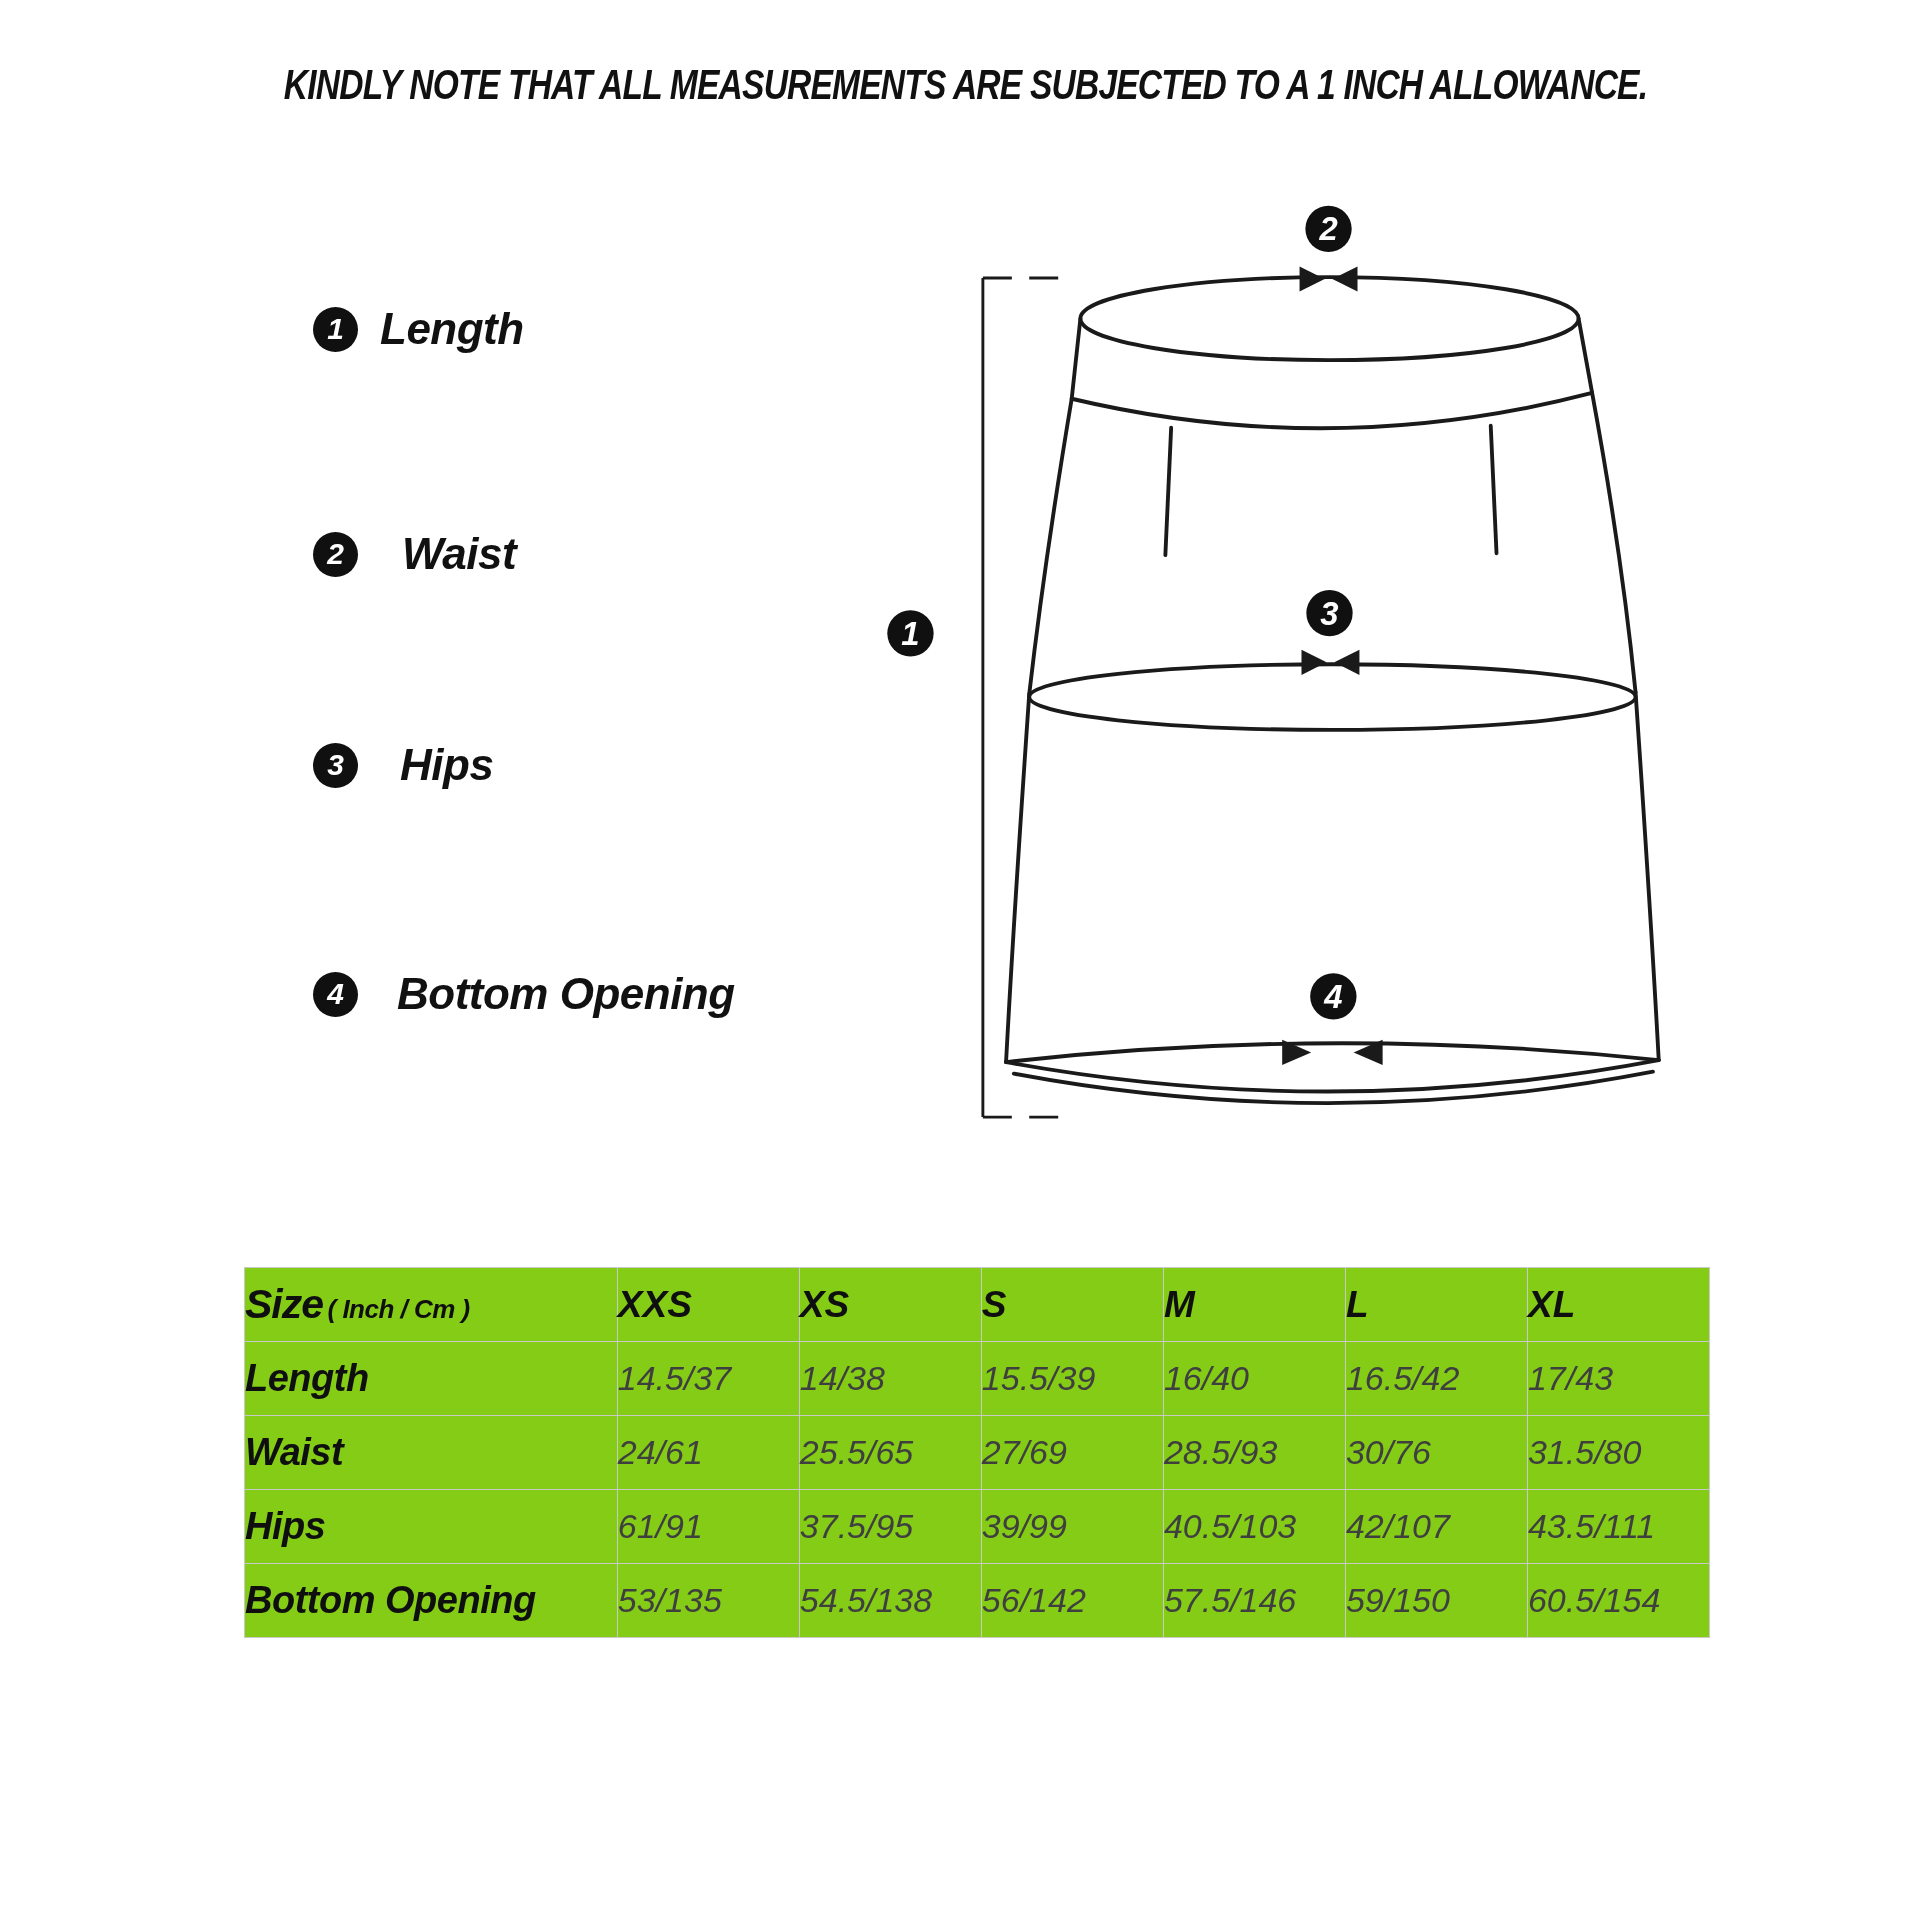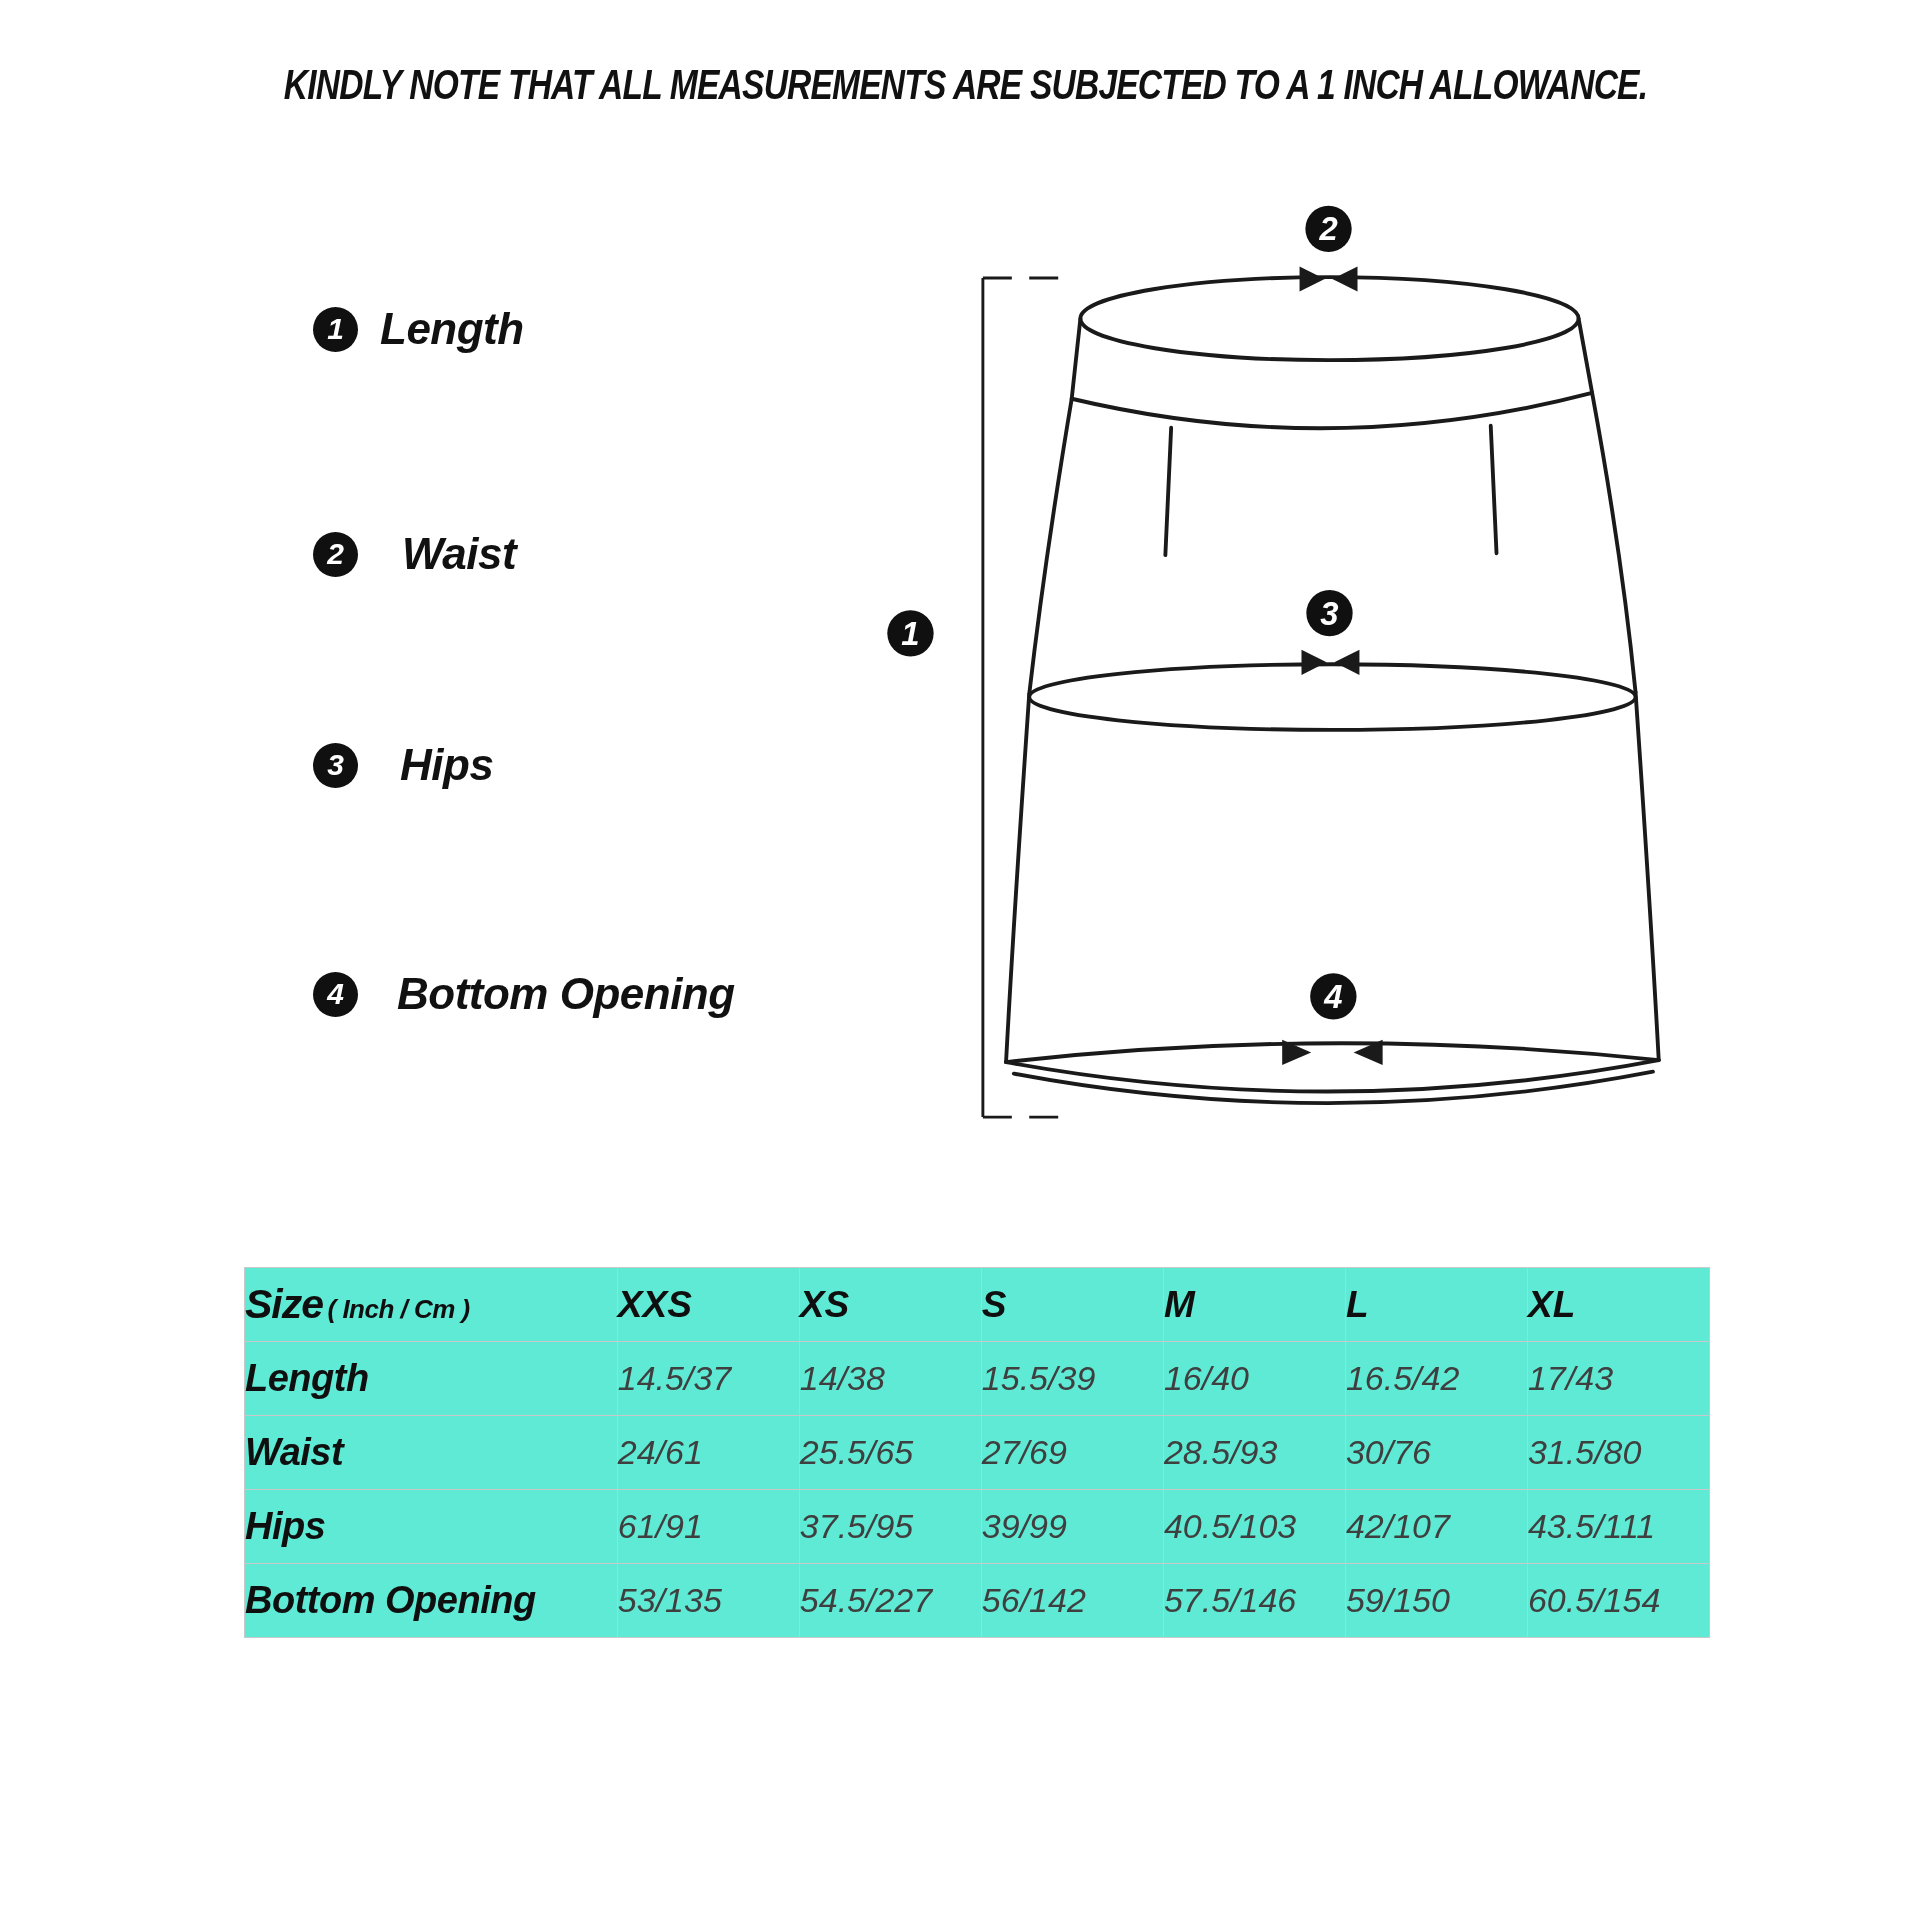--- a/index.html
+++ b/index.html
@@ -92,21 +92,21 @@
   .size-table-wrap {
     position: absolute;
     left: 244px;
     top: 1267px;
     width: 1466px;
   }
   table.size-table {
     width: 100%;
     border-collapse: collapse;
     table-layout: fixed;
-    background: #5eead4;
+    background: #84cc16;
   }
   table.size-table td {
     border: 1.9px solid #c9c9c9;
     height: 73px;
     vertical-align: middle;
     padding: 0;
   }
   td.col-label { width: 25.5%; padding-left: 23px; text-align: left; }
   td.col-size  { width: 12.4166%; text-align: left; }
 
@@ -265,21 +265,21 @@
           <td class="col-size cell-val">61/91</td>
           <td class="col-size cell-val">37.5/95</td>
           <td class="col-size cell-val">39/99</td>
           <td class="col-size cell-val">40.5/103</td>
           <td class="col-size cell-val">42/107</td>
           <td class="col-size cell-val">43.5/111</td>
         </tr>
         <tr>
           <td class="col-label row-head">Bottom Opening</td>
           <td class="col-size cell-val">53/135</td>
-          <td class="col-size cell-val">54.5/227</td>
+          <td class="col-size cell-val">54.5/138</td>
           <td class="col-size cell-val">56/142</td>
           <td class="col-size cell-val">57.5/146</td>
           <td class="col-size cell-val">59/150</td>
           <td class="col-size cell-val">60.5/154</td>
         </tr>
       </tbody>
     </table>
   </div>
 
 </div>

